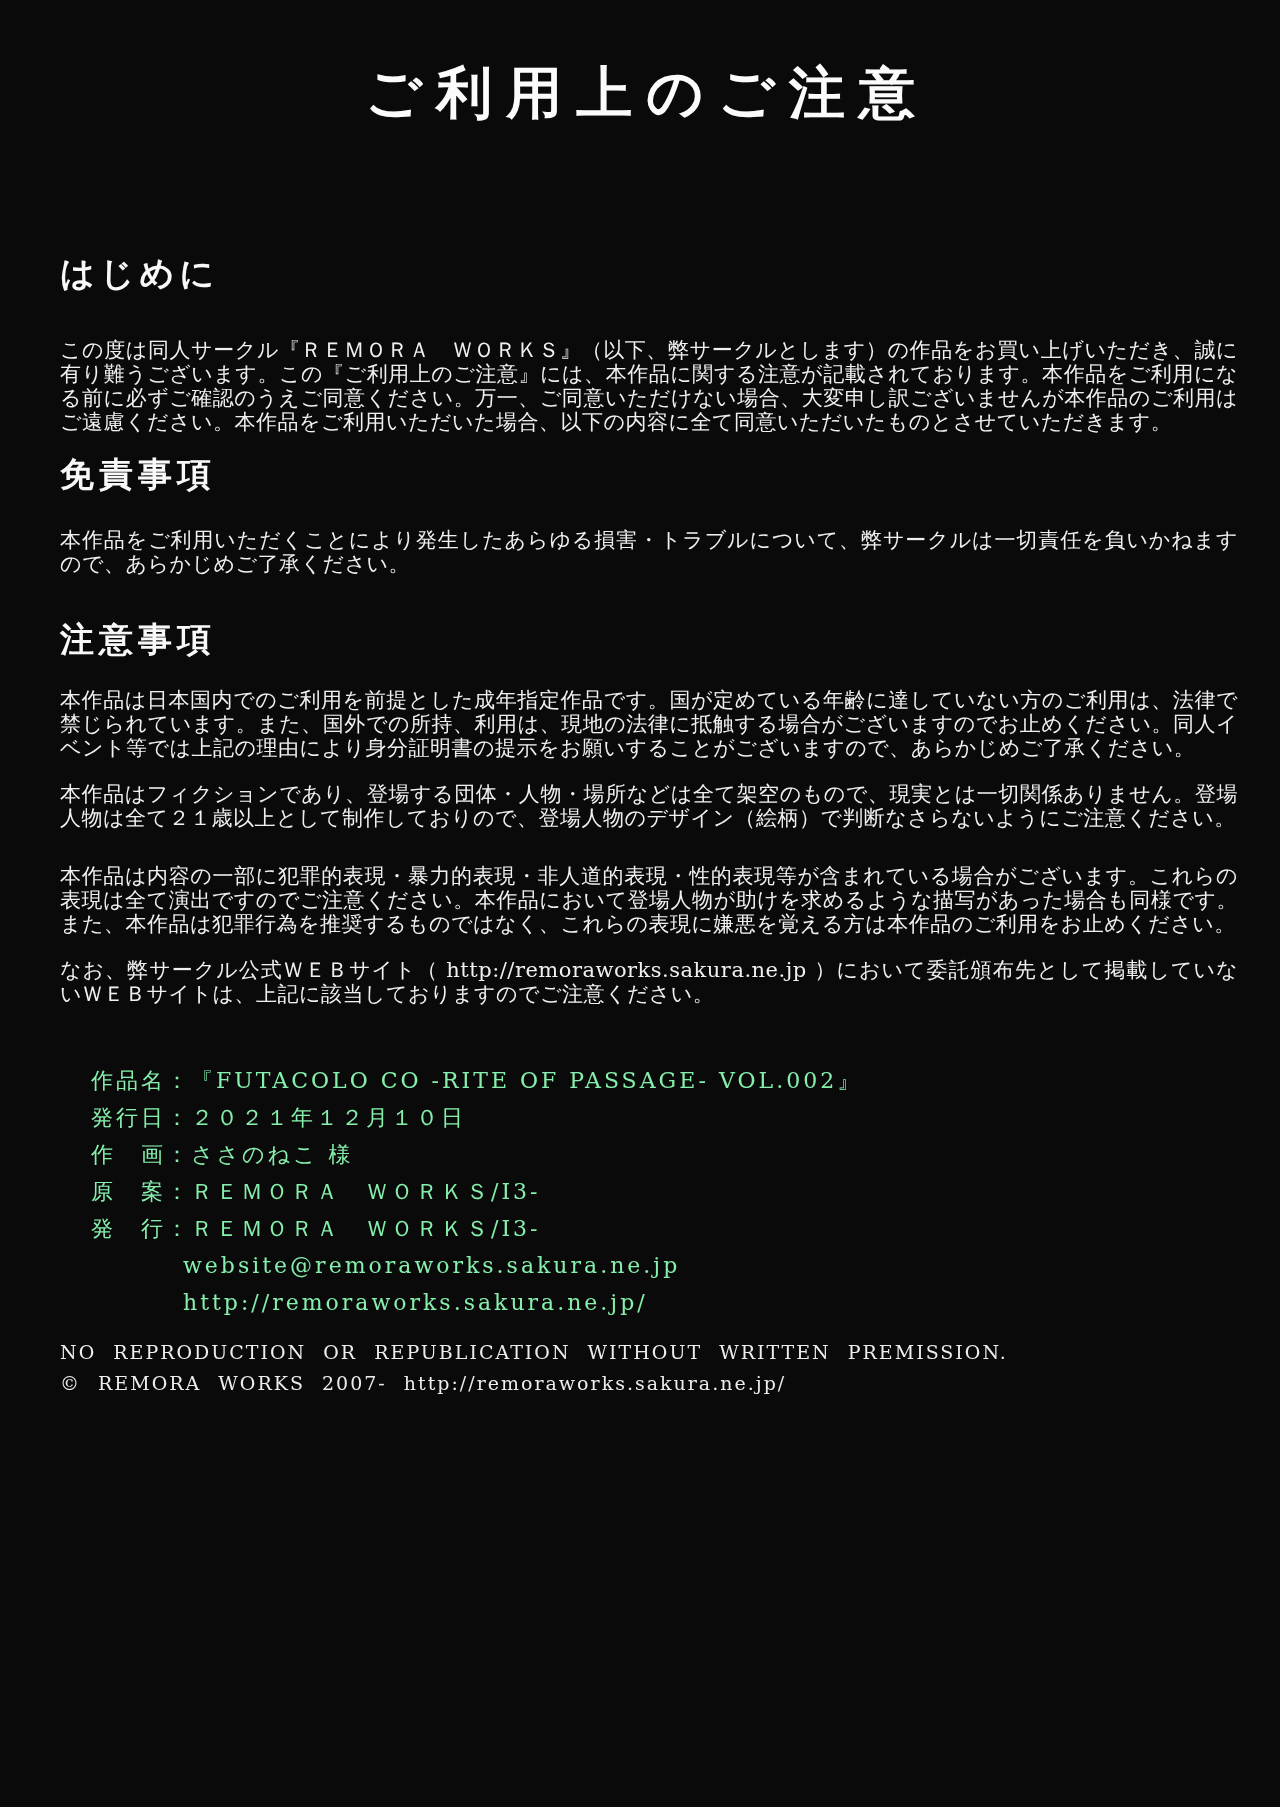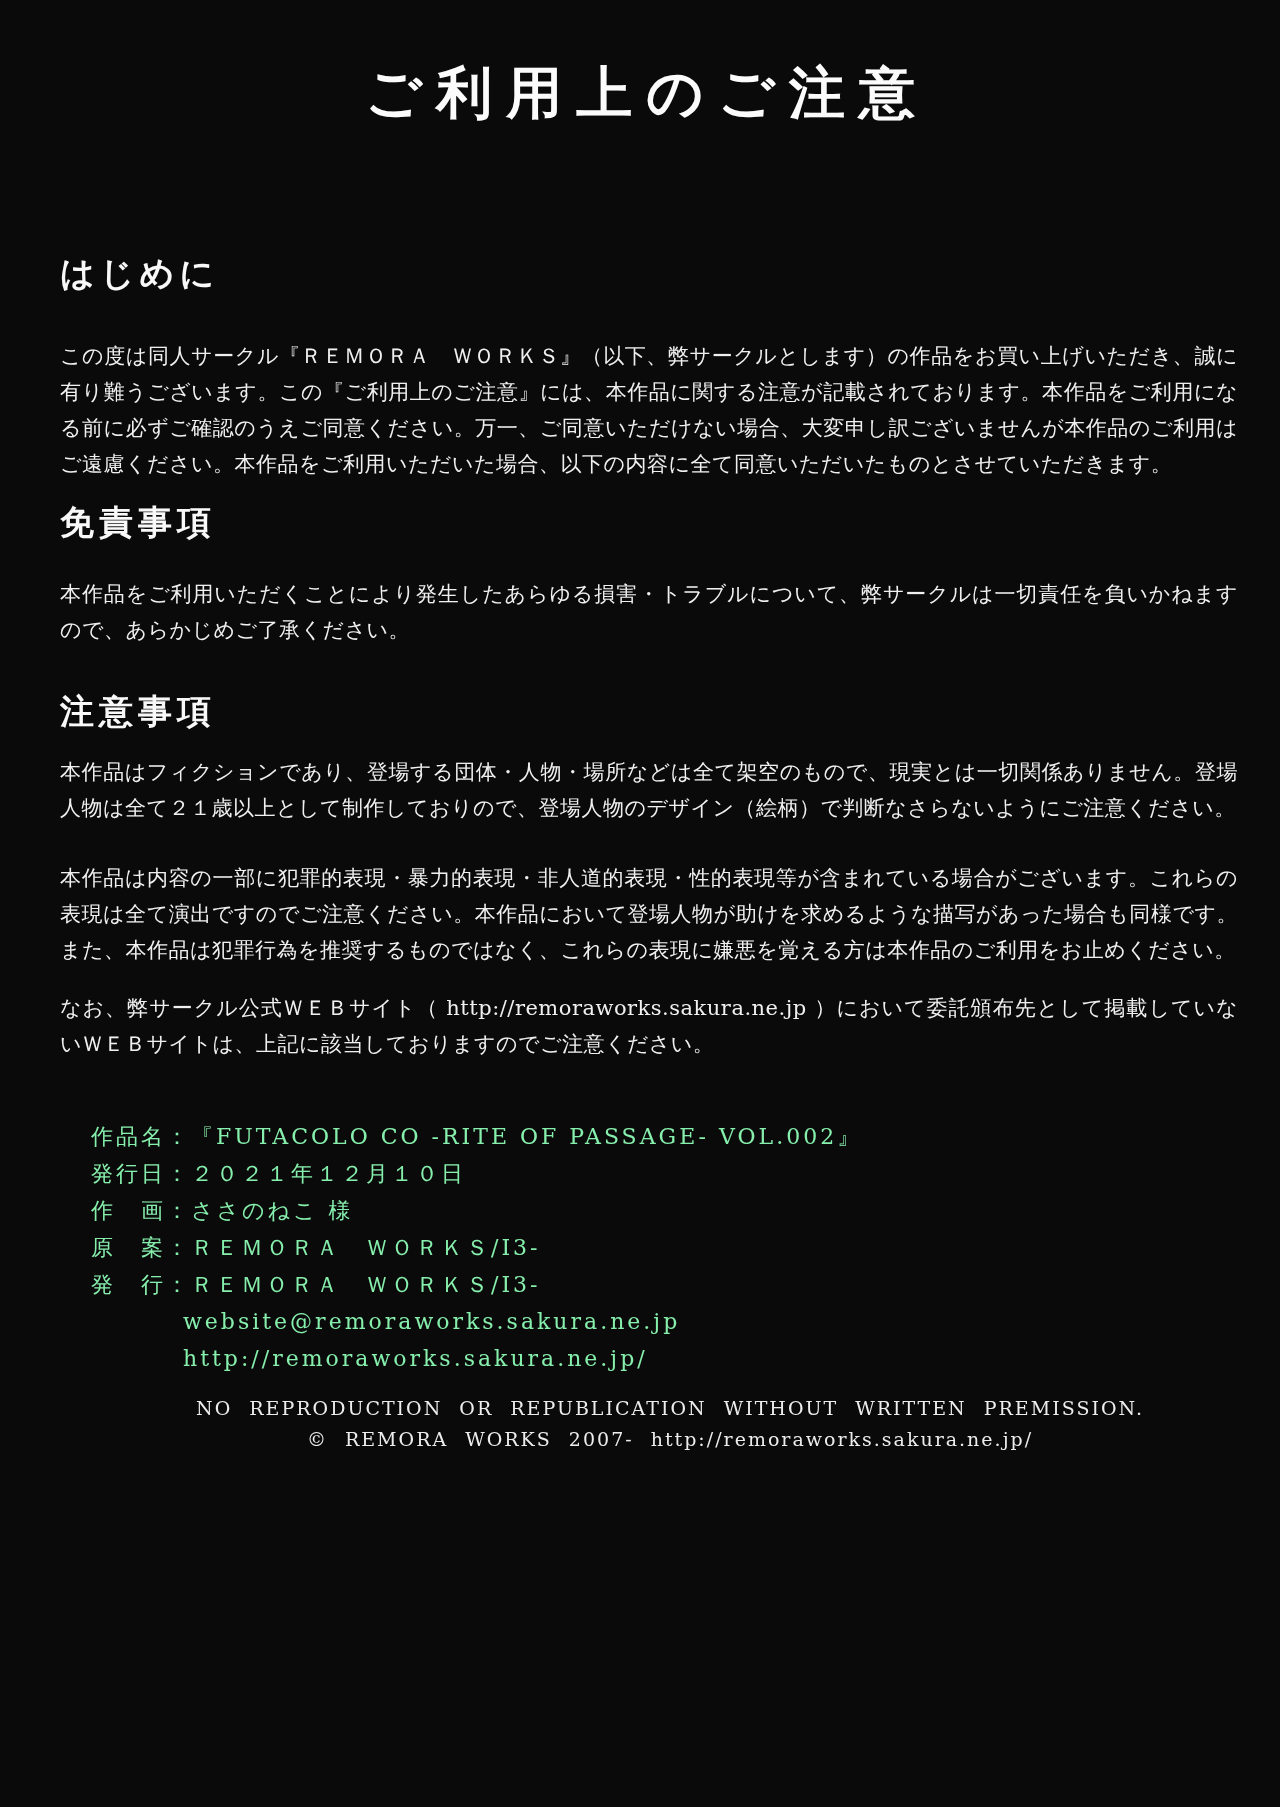--- a/index.html
+++ b/index.html
@@ -31,21 +31,21 @@
     font-size: 34px;
     font-weight: 700;
     letter-spacing: 5px;
     color: #f8f8f8;
     line-height: 42px;
   }
   .body-text {
     width: 1178px;
     margin: 0 0 0 60px;
     font-size: 21px;
-    line-height: 36px;
+    line-height: 24px;
     letter-spacing: 0.5px;
     text-align: justify;
     color: #f0f0f0;
   }
   .heading-intro   { margin-top: 120px; }
   .para-intro      { margin-top: 44px; }
   .heading-disclaimer { margin-top: 19px; }
   .para-disclaimer { margin-top: 33px; }
   .heading-caution { margin-top: 42px; }
   .para-caution-0  { margin-top: 28px; }
@@ -63,21 +63,20 @@
   .credit-line { white-space: pre; }
   .credit-line.indent { padding-left: 92px; }
   .footer {
     margin: 16px 0 0 60px;
     font-size: 19px;
     line-height: 31px;
     letter-spacing: 2px;
     word-spacing: 9px;
     color: #ededed;
     font-family: "DejaVu Serif", "Liberation Serif", serif;
-    text-align: center;
   }
 </style>
 </head>
 <body>
 
 <div class="page">
 
   <h1 class="page-title">ご利用上のご注意</h1>
 
   <div>
@@ -85,20 +84,21 @@
     <p class="body-text para-intro">この度は同人サークル『ＲＥＭＯＲＡ　ＷＯＲＫＳ』（以下、弊サークルとします）の作品をお買い上げいただき、誠に有り難うございます。この『ご利用上のご注意』には、本作品に関する注意が記載されております。本作品をご利用になる前に必ずご確認のうえご同意ください。万一、ご同意いただけない場合、大変申し訳ございませんが本作品のご利用はご遠慮ください。本作品をご利用いただいた場合、以下の内容に全て同意いただいたものとさせていただきます。</p>
   </div>
 
   <div>
     <h2 class="section-heading heading-disclaimer">免責事項</h2>
     <p class="body-text para-disclaimer">本作品をご利用いただくことにより発生したあらゆる損害・トラブルについて、弊サークルは一切責任を負いかねますので、あらかじめご了承ください。</p>
   </div>
 
   <div>
     <h2 class="section-heading heading-caution">注意事項</h2>
+    <p class="body-text para-caution-0">本作品は日本国内でのご利用を前提とした成年指定作品です。国が定めている年齢に達していない方のご利用は、法律で禁じられています。また、国外での所持、利用は、現地の法律に抵触する場合がございますのでお止めください。同人イベント等では上記の理由により身分証明書の提示をお願いすることがございますので、あらかじめご了承ください。</p>
     <p class="body-text para-caution-1">本作品はフィクションであり、登場する団体・人物・場所などは全て架空のもので、現実とは一切関係ありません。登場人物は全て２１歳以上として制作しておりので、登場人物のデザイン（絵柄）で判断なさらないようにご注意ください。</p>
     <p class="body-text para-caution-2">本作品は内容の一部に犯罪的表現・暴力的表現・非人道的表現・性的表現等が含まれている場合がございます。これらの表現は全て演出ですのでご注意ください。本作品において登場人物が助けを求めるような描写があった場合も同様です。また、本作品は犯罪行為を推奨するものではなく、これらの表現に嫌悪を覚える方は本作品のご利用をお止めください。</p>
     <p class="body-text para-caution-4">なお、弊サークル公式ＷＥＢサイト（ http://remoraworks.sakura.ne.jp ）において委託頒布先として掲載していないＷＥＢサイトは、上記に該当しておりますのでご注意ください。</p>
   </div>
 
   <div class="credits">
     <div class="credit-line">作品名：『FUTACOLO CO -RITE OF PASSAGE- VOL.002』</div>
     <div class="credit-line">発行日：２０２１年１２月１０日</div>
     <div class="credit-line">作　画：ささのねこ 様</div>
     <div class="credit-line">原　案：ＲＥＭＯＲＡ　ＷＯＲＫＳ/I3-</div>

